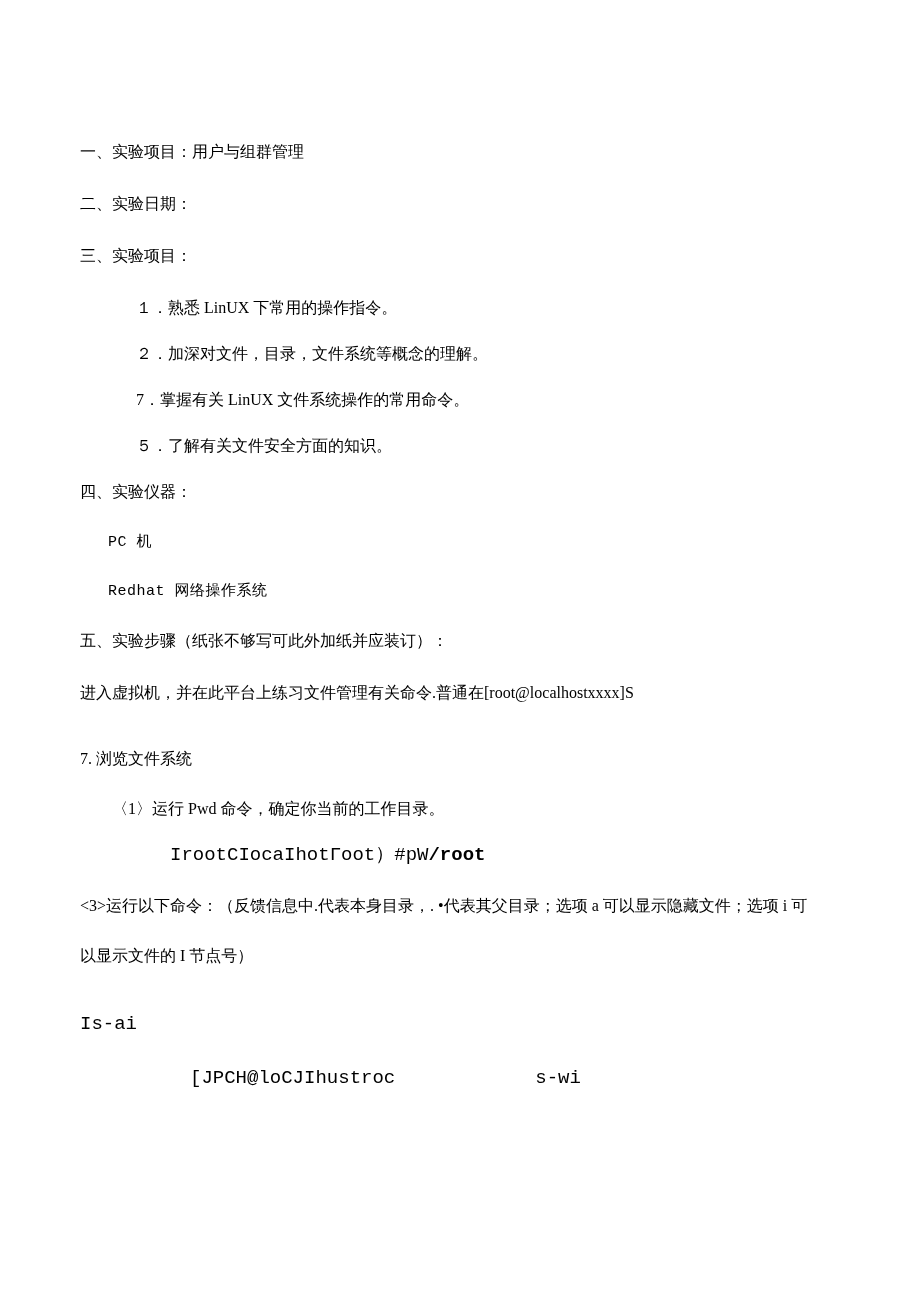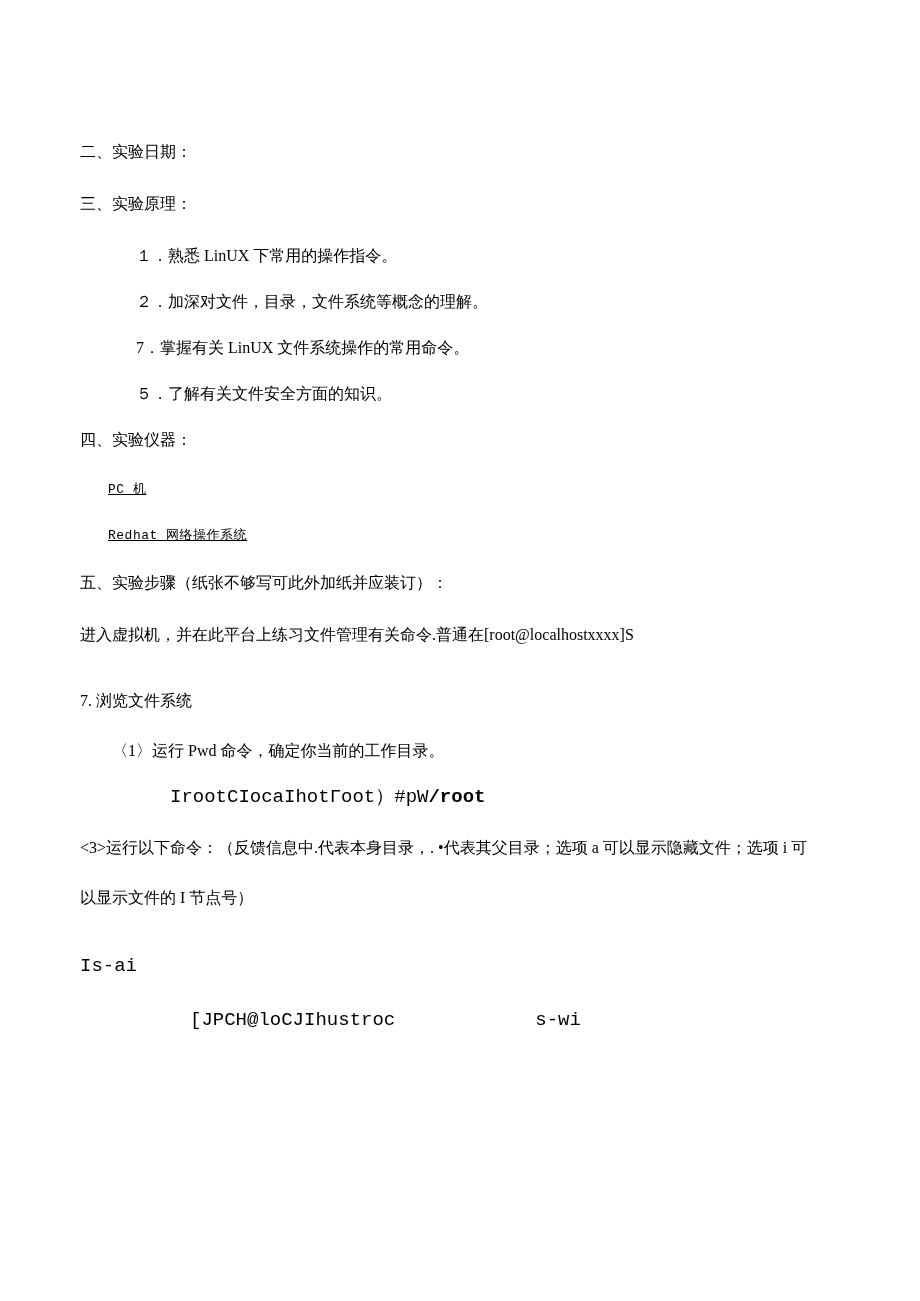--- a/index.html
+++ b/index.html
@@ -36,23 +36,22 @@
   .deep-indent {
     padding-left: 90px;
     margin: 0 0 24px 0;
   }
   .mono {
     font-family: "Courier New", monospace;
     font-size: 19px;
   }
   .mono-upper {
     font-family: "Courier New", monospace;
-    font-size: 13px;
+    font-size: 15px;
     letter-spacing: 0.5px;
-    text-decoration: underline;
   }
   .bold {
     font-weight: bold;
   }
   .para {
     margin: 0 0 26px 0;
   }
   .tight { margin-bottom: 20px; }
   .spacer-20 { height: 16px; }
   .last-line {
@@ -63,24 +62,25 @@
   .last-line .gap {
     display: inline-block;
     width: 140px;
   }
 </style>
 </head>
 <body>
 
 <div class="page">
 
+  <p class="section-line">一、实验项目：用户与组群管理</p>
 
   <p class="section-line">二、实验日期：</p>
 
-  <p class="section-line">三、实验原理：</p>
+  <p class="section-line">三、实验项目：</p>
 
   <p class="item-line">１．熟悉 LinUX 下常用的操作指令。</p>
   <p class="item-line">２．加深对文件，目录，文件系统等概念的理解。</p>
   <p class="item-line">7．掌握有关 LinUX 文件系统操作的常用命令。</p>
   <p class="item-line">５．了解有关文件安全方面的知识。</p>
 
   <p class="section-line">四、实验仪器：</p>
 
   <p class="sub-indent mono-upper">PC 机</p>
   <p class="sub-indent mono-upper">Redhat 网络操作系统</p>

